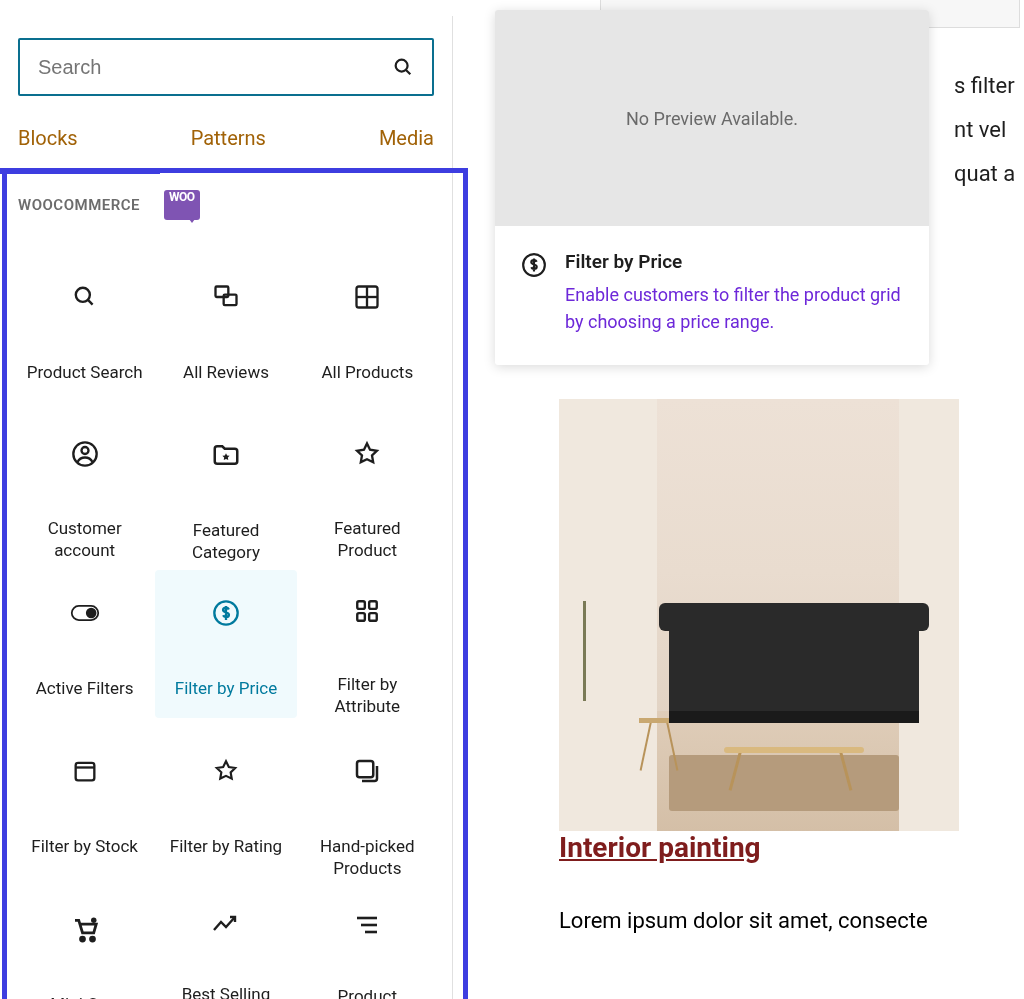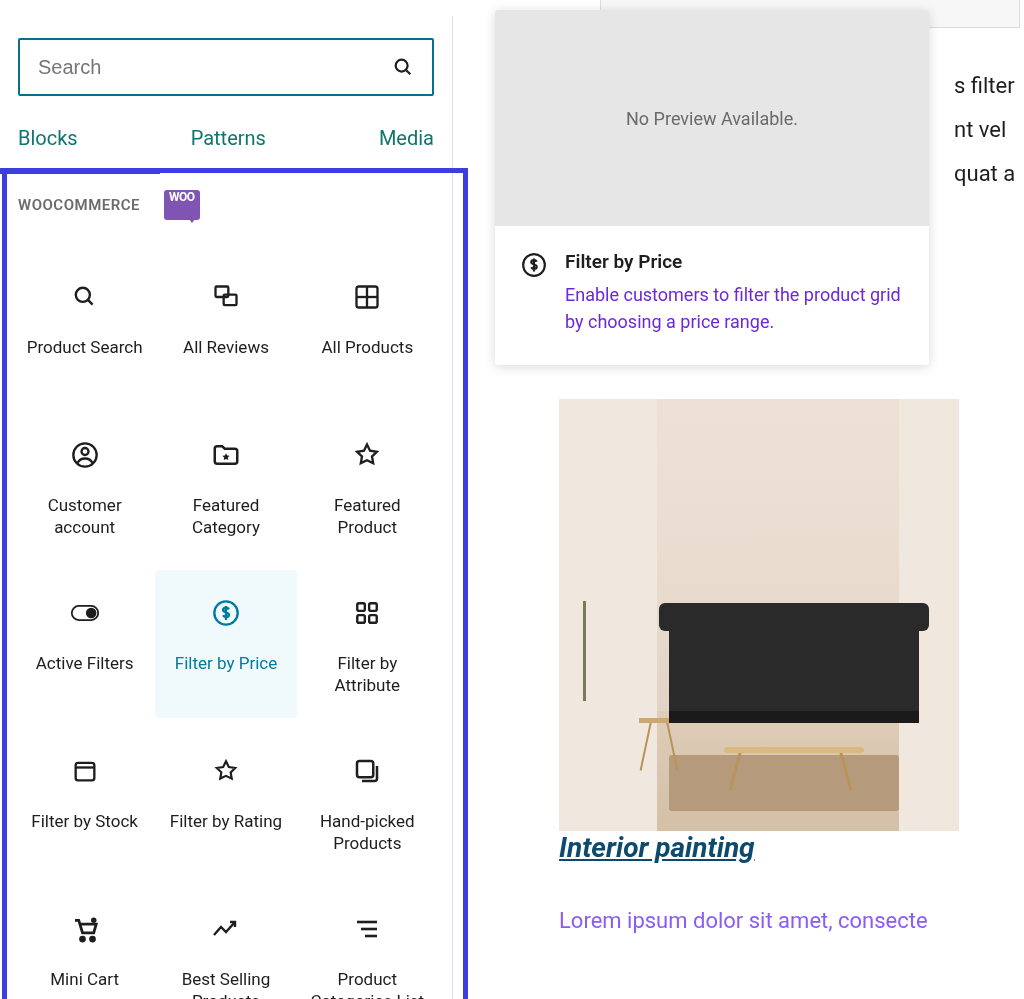--- a/index.html
+++ b/index.html
@@ -39,21 +39,21 @@
     background: transparent;
   }
   .search-icon-svg { width: 22px; height: 22px; }
   .tabs {
     display: flex;
     justify-content: space-between;
     padding: 22px 18px 14px 18px;
   }
   .tab {
     font-size: 20px;
-    color: #0f766e;
+    color: #a16207;
     cursor: pointer;
   }
   .highlight-frame {
     position: absolute;
     left: 2px;
     top: 152px;
     width: 466px;
     height: 840px;
     border: 5px solid #3d3de0;
     box-sizing: border-box;
@@ -108,20 +108,21 @@
   .block-item {
     display: flex;
     flex-direction: column;
     align-items: center;
     justify-content: flex-start;
     padding: 28px 6px 18px 6px;
     cursor: pointer;
     border-radius: 4px;
     text-align: center;
     height: 148px;
+    gap: 25px;
   }
   .block-item.selected {
     background: #f0fafd;
     color: #007a9e;
   }
   .block-icon {
     width: 30px;
     height: 30px;
     display: flex;
     align-items: center;
@@ -195,28 +196,27 @@
   .side-leg1{position:absolute;left:86px;bottom:60px;width:2px;height:52px;background:#b8935a;transform:rotate(12deg);}
   .side-leg2{position:absolute;left:112px;bottom:60px;width:2px;height:52px;background:#b8935a;transform:rotate(-12deg);}
   .floor{position:absolute;left:0;bottom:0;width:100%;height:120px;background:linear-gradient(#dfcdb9,#d4bfa7);}
   .rug{position:absolute;left:110px;bottom:20px;width:230px;height:56px;background:#b59b7c;border-radius:3px;}
   .plant{position:absolute;left:-6px;bottom:130px;width:70px;height:140px;}
   .plant::before{content:"";position:absolute;left:30px;bottom:0;width:3px;height:100px;background:#7a7a56;}
   .interior-title {
     margin: 52px 0 0 64px;
     font-size: 28px;
     font-weight: 700;
-    color: #0c4a6e;
+    color: #7f1d1d;
     text-decoration: underline;
-    font-style: italic;
   }
   .interior-body {
     margin: 44px 0 0 64px;
     font-size: 22px;
-    color: #8b5cf6;
+    color: #000000;
   }
   .top-frag{
     position:absolute;
     left:600px; top:0;
     width:420px; height:28px;
     background:#f7f7f7;
     border:1px solid #ddd;
     border-top:none;
   }
   svg { display:block; }

